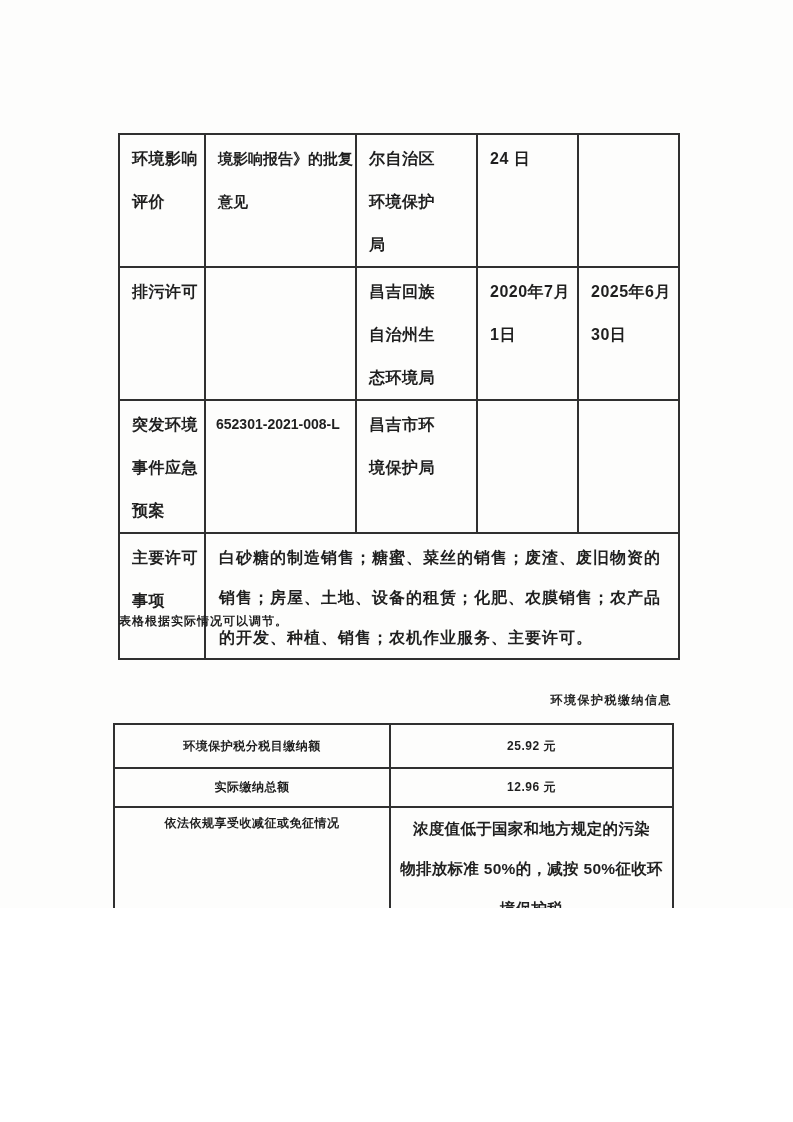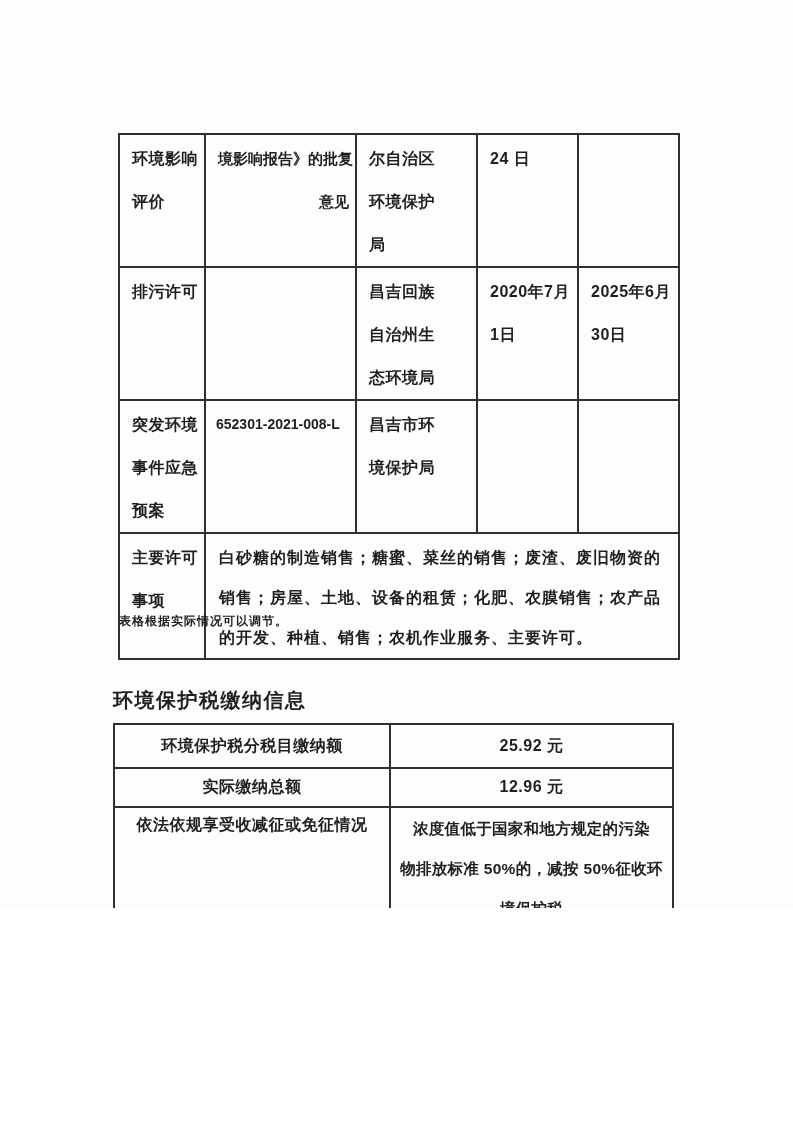--- a/index.html
+++ b/index.html
@@ -27,51 +27,51 @@
     font-size:16px;
     font-weight:600;
     letter-spacing:0.5px;
     line-height:43px;
     white-space:pre;
   }
   .t1 tr:nth-child(1) td { height:123px; }
   .t1 tr:nth-child(2) td { height:115px; }
   .t1 tr:nth-child(3) td { height:112px; }
   .t1 tr:nth-child(4) td { height:118px; }
-  .t1 td.small { font-size:15px; letter-spacing:0;text-align:right; }
+  .t1 td.small { font-size:15px; letter-spacing:0; }
   .t1 td.code  { font-size:14px; letter-spacing:0; padding-left:10px; }
   .t1 td.merged {
     line-height:40px;
     padding-top:4px;
     padding-left:13px;
     letter-spacing:1px;
   }
 
   
   .note {
     position:absolute; left:119px; top:612px;
     font-size:12px; font-weight:600; letter-spacing:1px;
     line-height:19px;
   }
 
   
   .t2-title {
     position:absolute; left:113px; top:690px; width:559px;
-    text-align:left;
-    font-size:20px; font-weight:700; letter-spacing:1.5px;
+    text-align:right;
+    font-size:12px; font-weight:700; letter-spacing:1.5px;
     line-height:20px;
   }
   .t2 {
     position:absolute; left:113px; top:723px; width:559px;
   }
   .t2 td {
     border:2px solid #303030;
     text-align:center;
     vertical-align:middle;
-    font-size:16px;
+    font-size:12px;
     font-weight:600;
     letter-spacing:0.5px;
     white-space:pre;
     padding:0 4px;
   }
   .t2 tr:nth-child(1) td { height:44px; }
   .t2 tr:nth-child(2) td { height:39px; }
   .t2 tr:nth-child(3) td { height:122px; }
   .t2 tr:nth-child(3) td.lbl {
     vertical-align:top; padding-top:7px;

